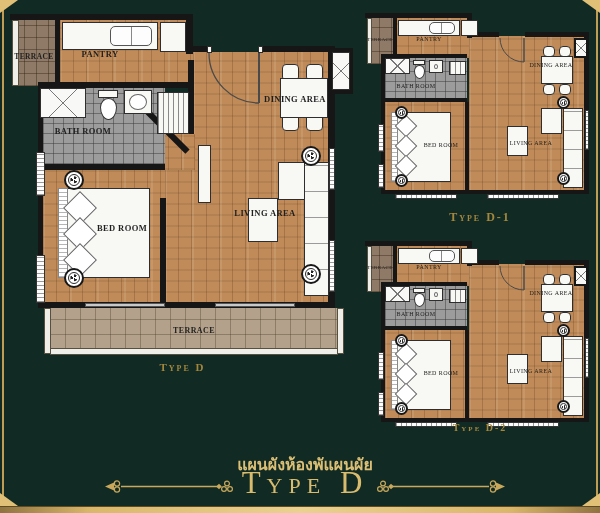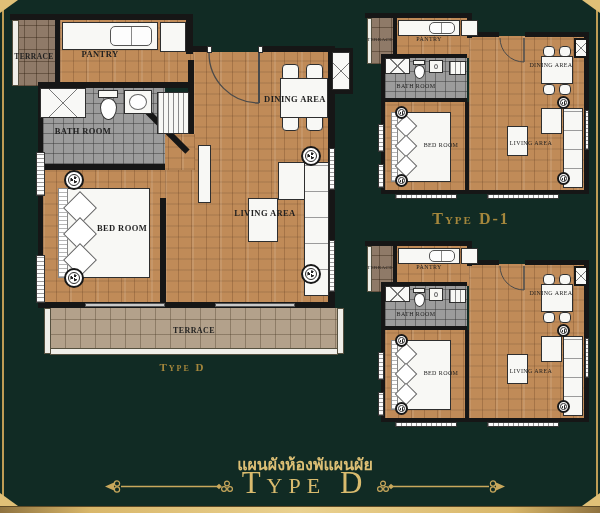--- a/index.html
+++ b/index.html
@@ -221,21 +221,21 @@
     <div class="winH" style="left:30px;top:186px;width:62px;height:5px"></div>
     <div class="winH" style="left:122px;top:186px;width:72px;height:5px"></div>
 
     <div class="lbl lblS" style="left:0;top:29px;width:30px;font-size:5px">TERRACE</div>
     <div class="lbl lblS" style="left:34px;top:28px;width:60px">PANTRY</div>
     <div class="lbl lblS" style="left:18px;top:75px;width:66px">BATH ROOM</div>
     <div class="lbl lblS" style="left:40px;top:134px;width:72px">BED ROOM</div>
     <div class="lbl lblS" style="left:148px;top:54px;width:76px">DINING AREA</div>
     <div class="lbl lblS" style="left:128px;top:132px;width:76px">LIVING AREA</div>
   </div>
-  <div class="ptitle" style="left:356px;top:210px;width:230px;font-size:16px">Type D-1</div>
+  <div class="ptitle" style="left:365px;top:210px;width:230px;font-size:12px">Type D-1</div>
 
   <div class="abs" style="left:365px;top:236px;width:230px;height:192px">
     <div class="tileA" style="left:2px;top:10px;width:26px;height:46px"></div>
     <div class="edge" style="left:2px;top:10px;width:5px;height:46px"></div>
     <div class="wood" style="left:30px;top:10px;width:76px;height:40px"></div>
     <div class="wood" style="left:104px;top:28px;width:118px;height:158px"></div>
     <div class="tileBath" style="left:20px;top:50px;width:82px;height:44px"></div>
     <div class="wood" style="left:20px;top:94px;width:82px;height:92px"></div>
 
     <div class="wall" style="left:0;top:5px;width:106px;height:5px"></div>
@@ -292,20 +292,21 @@
     <div class="winH" style="left:30px;top:186px;width:62px;height:5px"></div>
     <div class="winH" style="left:122px;top:186px;width:72px;height:5px"></div>
 
     <div class="lbl lblS" style="left:0;top:29px;width:30px;font-size:5px">TERRACE</div>
     <div class="lbl lblS" style="left:34px;top:28px;width:60px">PANTRY</div>
     <div class="lbl lblS" style="left:18px;top:75px;width:66px">BATH ROOM</div>
     <div class="lbl lblS" style="left:40px;top:134px;width:72px">BED ROOM</div>
     <div class="lbl lblS" style="left:148px;top:54px;width:76px">DINING AREA</div>
     <div class="lbl lblS" style="left:128px;top:132px;width:76px">LIVING AREA</div>
   </div>
+  <div class="ptitle" style="left:365px;top:422px;width:230px;font-size:10px">Type D-2</div>
 
   <div class="fsub" style="top:452px;margin-left:5px">แผนผังห้องพัแผนผัย</div>
   <div class="ftitle" style="top:465px;margin-left:5px">Type D</div>
 
   <svg class="abs" style="left:105px;top:480px;transform:scaleX(-1)" width="128" height="13" viewBox="0 0 128 13">
     <line x1="14" y1="6.5" x2="112" y2="6.5" stroke="#c9a85c" stroke-width="1.4"></line>
     <circle cx="6" cy="3.5" r="2.4" fill="none" stroke="#c9a85c" stroke-width="1.2"></circle>
     <circle cx="3" cy="9" r="2.4" fill="none" stroke="#c9a85c" stroke-width="1.2"></circle>
     <circle cx="9" cy="9" r="2.4" fill="none" stroke="#c9a85c" stroke-width="1.2"></circle>
     <rect x="12" y="4.5" width="4" height="4" fill="#c9a85c" transform="rotate(45 14 6.5)"></rect>

